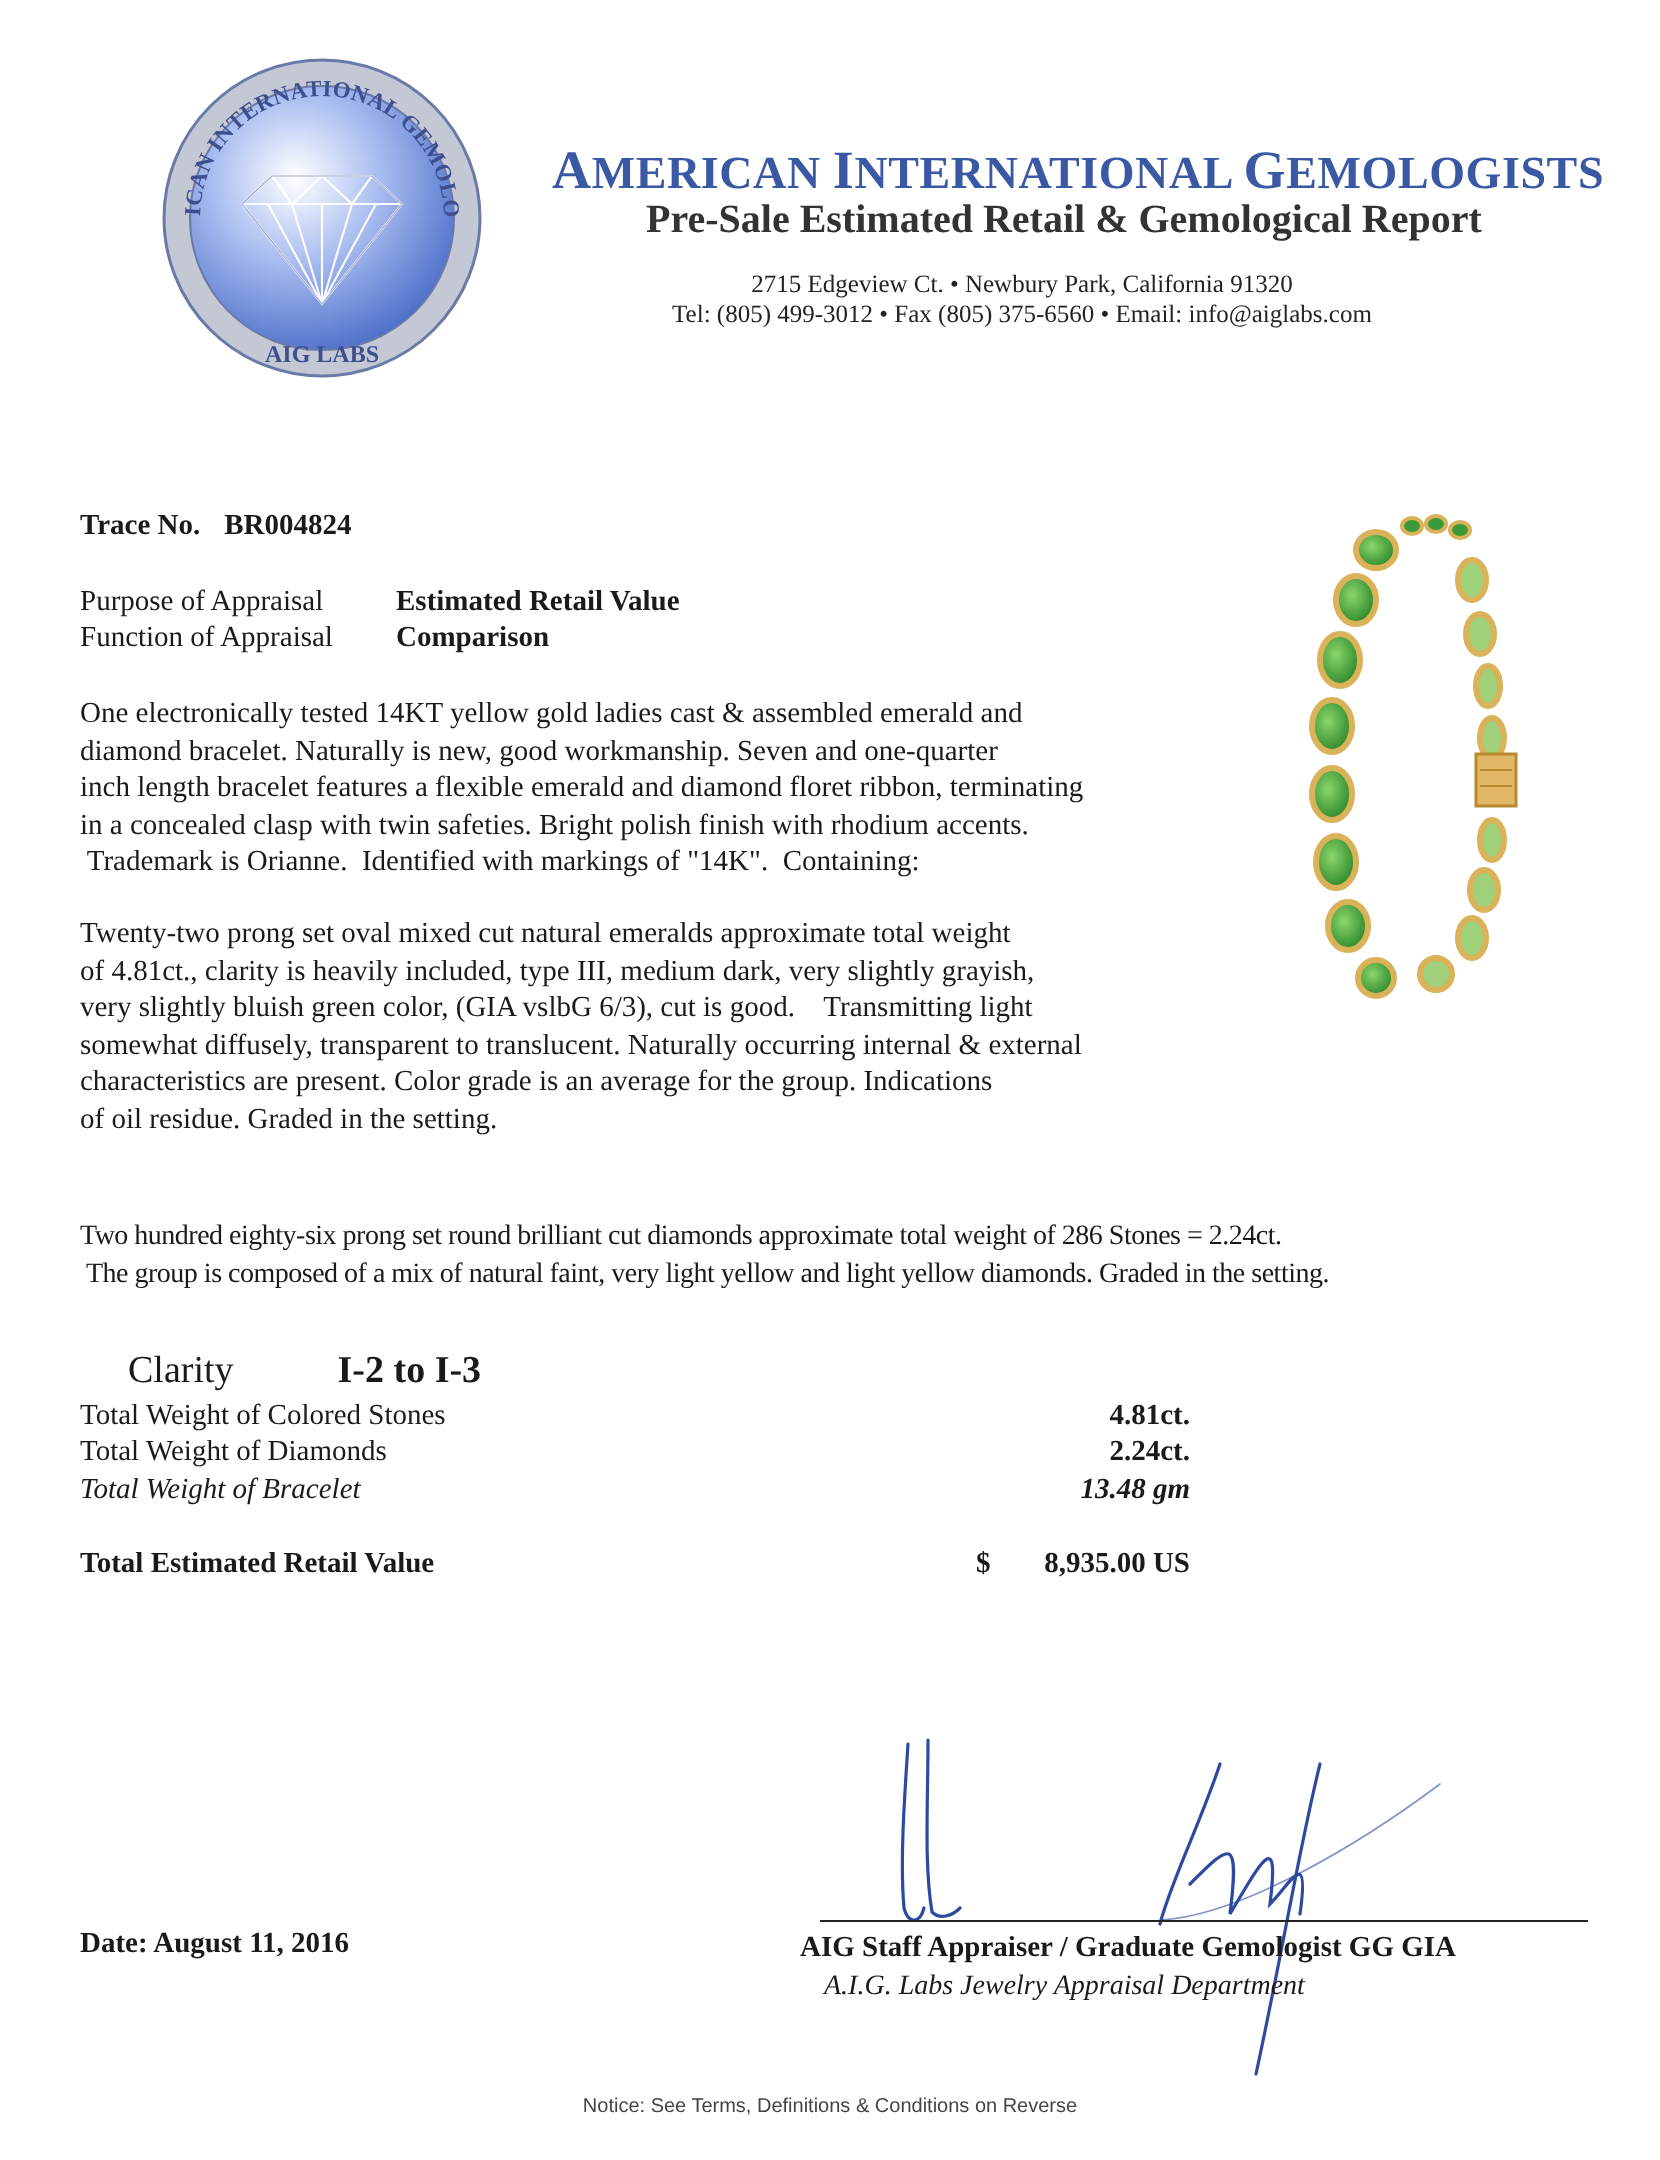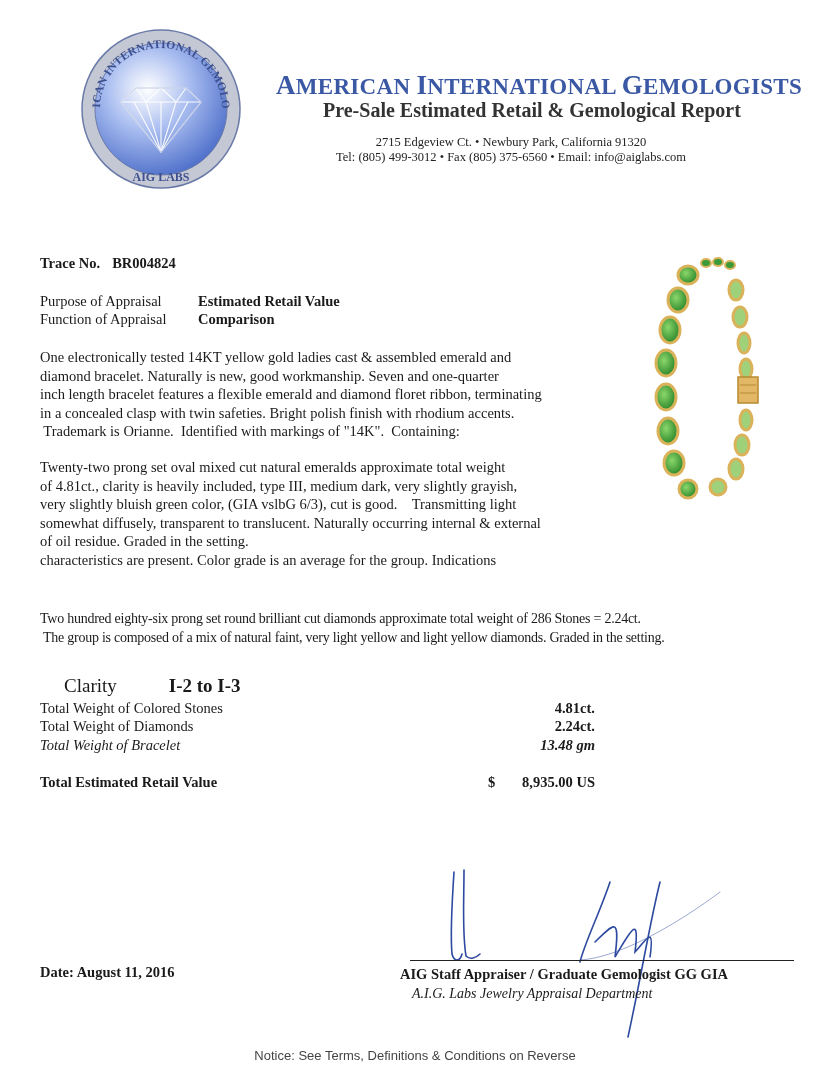--- a/index.html
+++ b/index.html
@@ -23,21 +23,21 @@
   .clarity .v { font-weight:bold; margin-left:52px; }
   .tw { left:40px; font-size:14.5px; width:555px; }
   .tw .v { position:absolute; right:0; top:0; font-weight:bold; }
   .total { left:40px; top:774px; width:555px; font-size:14.5px; font-weight:bold; }
   .total .cur { position:absolute; left:448px; }
   .total .v { position:absolute; right:0; }
   .date { left:40px; top:964px; font-size:14.5px; font-weight:bold; }
   .sig-line { left:410px; top:960px; width:384px; height:0; border-top:1.5px solid #222; }
   .sig-title { left:400px; top:966px; font-size:14.5px; font-weight:bold; white-space:nowrap; }
   .sig-dept { left:412px; top:986px; font-size:14px; font-style:italic; white-space:nowrap; }
-  .notice { left:0; top:1048px; width:830px; text-align:center; font-family:"Liberation Sans", "DejaVu Sans", sans-serif; font-size:13px; color:#444; }
+  .notice { left:0; top:1048px; width:830px; text-align:center; font-family:"Liberation Sans", "DejaVu Sans", sans-serif; font-size:10px; color:#444; }
   .bracelet { left:636px; top:245px; width:160px; height:260px; }
   .signature { left:420px; top:862px; width:340px; height:180px; }
 </style>
 </head>
 <body>
 
 <div class="abs logo">
   <svg width="162" height="162" viewBox="0 0 162 162">
     <defs>
       <radialGradient id="lg" cx="0.4" cy="0.35" r="0.7">
@@ -99,22 +99,22 @@
   <div style="white-space:nowrap">inch length bracelet features a flexible emerald and diamond floret ribbon, terminating</div>
   <div>in a concealed clasp with twin safeties. Bright polish finish with rhodium accents.</div>
   <div style="white-space:pre"> Trademark is Orianne.  Identified with markings of "14K".  Containing:</div>
 </div>
 
 <div class="abs para" style="top:458px;">
   <div>Twenty-two prong set oval mixed cut natural emeralds approximate total weight</div>
   <div>of 4.81ct., clarity is heavily included, type III, medium dark, very slightly grayish,</div>
   <div style="white-space:pre">very slightly bluish green color, (GIA vslbG 6/3), cut is good.    Transmitting light</div>
   <div style="white-space:nowrap">somewhat diffusely, transparent to translucent. Naturally occurring internal &amp; external</div>
+  <div>characteristics are present. Color grade is an average for the group. Indications</div>
   <div>of oil residue. Graded in the setting.</div>
-  <div>characteristics are present. Color grade is an average for the group. Indications</div>
 </div>
 
 <div class="abs para2" style="top:610px;">
   <div style="white-space:nowrap">Two hundred eighty-six prong set round brilliant cut diamonds approximate total weight of 286 Stones = 2.24ct.</div>
   <div style="white-space:pre"> The group is composed of a mix of natural faint, very light yellow and light yellow diamonds. Graded in the setting.</div>
 </div>
 
 <div class="abs clarity">
   <span>Clarity</span><span class="v">I-2 to I-3</span>
 </div>

